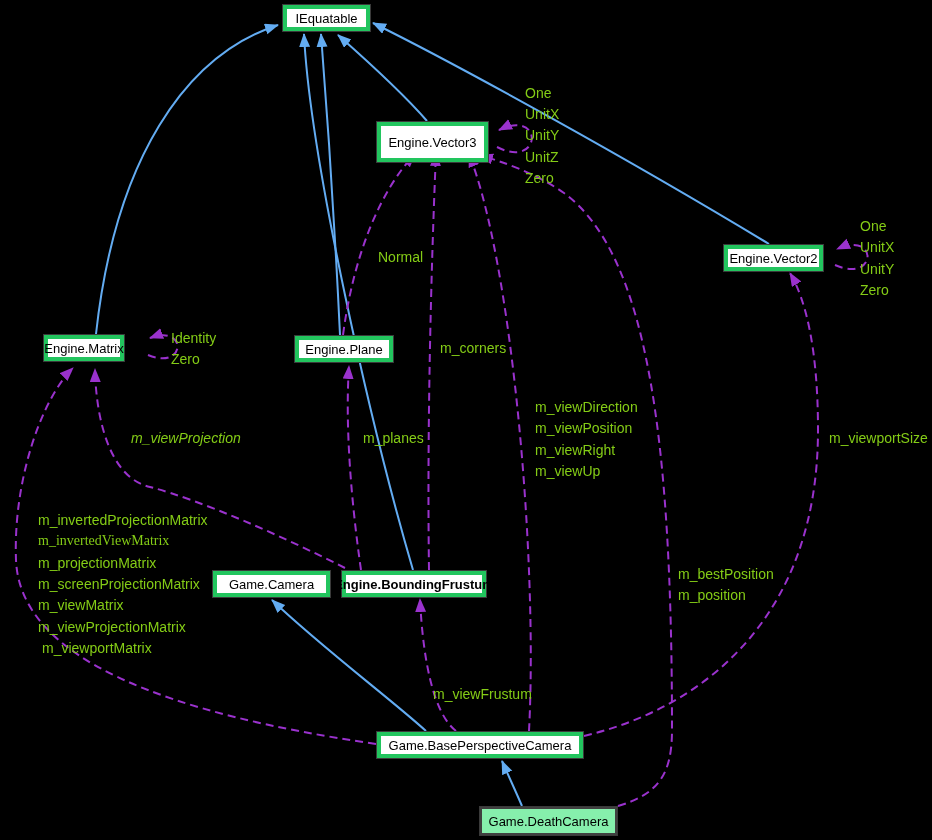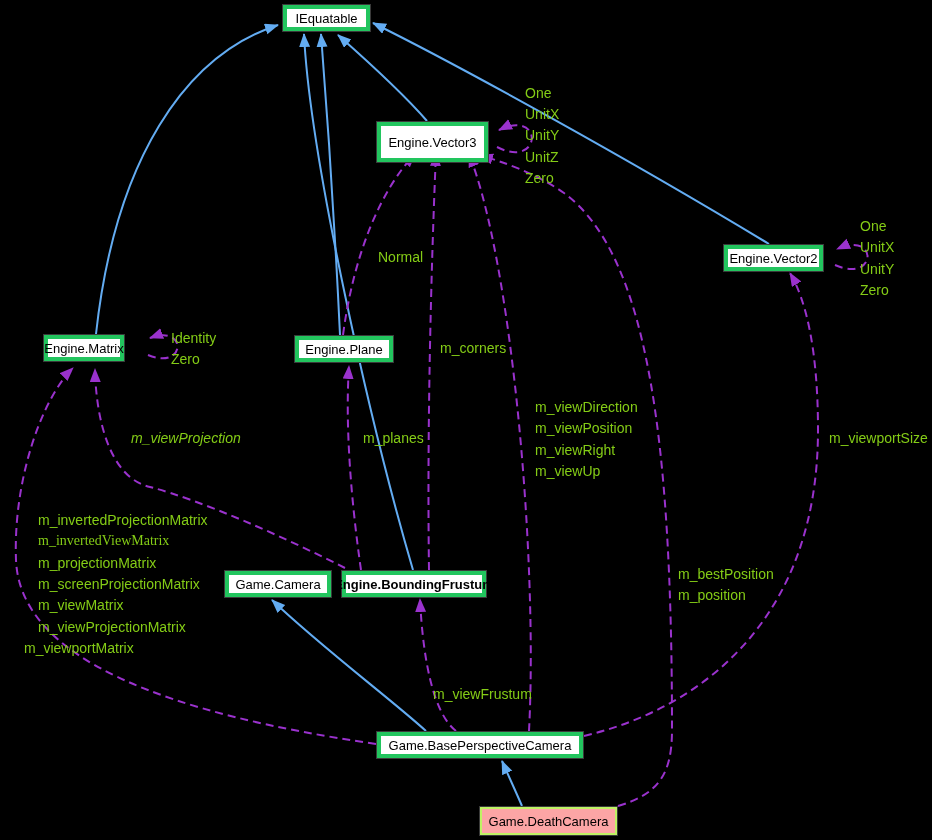--- a/index.html
+++ b/index.html
@@ -8,21 +8,21 @@
     font-family:"Liberation Sans","DejaVu Sans",sans-serif;
   }
   #edges{position:absolute;left:0;top:0;width:932px;height:840px;}
   .edge-inherit{fill:none;stroke:#63acf2;stroke-width:2;}
   .edge-usage{fill:none;stroke:#9a32cd;stroke-width:2;stroke-dasharray:8 5;}
   .node{
     position:absolute;box-sizing:border-box;background:#ffffff;border:4px solid #22c55e;
     box-shadow:0 0 0 1px #3a3a3a;color:#000;font-size:13px;display:flex;
     align-items:center;justify-content:center;white-space:nowrap;cursor:pointer;
   }
-  .node.selected{background:#fca5a5;border:2px solid #bef264;}
+  .node.selected{background:#86efac;border:2px solid #404040;}
   .edge-label{
     position:absolute;color:#84cc16;font-size:14px;white-space:nowrap;line-height:14px;
   }
 </style>
 </head>
 <body>
 
 <div id="canvas">
   <svg id="edges" xmlns="http://www.w3.org/2000/svg" width="932" height="840">
     <defs>
@@ -74,30 +74,30 @@
       <span class="edge-label" style="left: 535px; top: 400px;">m_viewDirection</span>
       <span class="edge-label" style="left: 535px; top: 421px;">m_viewPosition</span>
       <span class="edge-label" style="left: 535px; top: 443px;">m_viewRight</span>
       <span class="edge-label" style="left: 535px; top: 464px;">m_viewUp</span>
       <span class="edge-label" style="left: 38px; top: 513px;">m_invertedProjectionMatrix</span>
       <span class="edge-label" style="left: 38px; top: 534px; font-family: Liberation Serif, serif;">m_invertedViewMatrix</span>
       <span class="edge-label" style="left: 38px; top: 556px;">m_projectionMatrix</span>
       <span class="edge-label" style="left: 38px; top: 577px;">m_screenProjectionMatrix</span>
       <span class="edge-label" style="left: 38px; top: 598px;">m_viewMatrix</span>
       <span class="edge-label" style="left: 38px; top: 620px;">m_viewProjectionMatrix</span>
-      <span class="edge-label" style="left: 24px; top: 641px;">m_viewportMatrix</span>
+      <span class="edge-label" style="left: 42px; top: 641px;">m_viewportMatrix</span>
       <span class="edge-label" style="left: 829px; top: 431px;">m_viewportSize</span>
       <span class="edge-label" style="left: 433px; top: 687px;">m_viewFrustum</span>
       <span class="edge-label" style="left: 678px; top: 567px;">m_bestPosition</span>
       <span class="edge-label" style="left: 678px; top: 588px;">m_position</span>
     </div>
   <div id="nodes">
       <div class="node" style="left: 283px; top: 5px; width: 87px; height: 26px;">IEquatable</div>
       <div class="node" style="left: 377px; top: 122px; width: 111px; height: 40px;">Engine.Vector3</div>
       <div class="node" style="left: 724px; top: 245px; width: 99px; height: 26px;">Engine.Vector2</div>
       <div class="node" style="left: 44px; top: 335px; width: 80px; height: 26px;">Engine.Matrix</div>
       <div class="node" style="left: 295px; top: 336px; width: 98px; height: 26px;">Engine.Plane</div>
-      <div class="node" style="left: 225px; top: 571px; width: 106px; height: 26px;">Game.Camera</div>
+      <div class="node" style="left: 213px; top: 571px; width: 117px; height: 26px;">Game.Camera</div>
       <div class="node" style="left: 342px; top: 571px; width: 144px; height: 26px; font-weight: bold;">Engine.BoundingFrustum</div>
       <div class="node" style="left: 377px; top: 732px; width: 206px; height: 26px;">Game.BasePerspectiveCamera</div>
       <div class="node selected" style="left: 480px; top: 807px; width: 137px; height: 28px;">Game.DeathCamera</div>
     </div>
 </div>
 
 </body></html>

